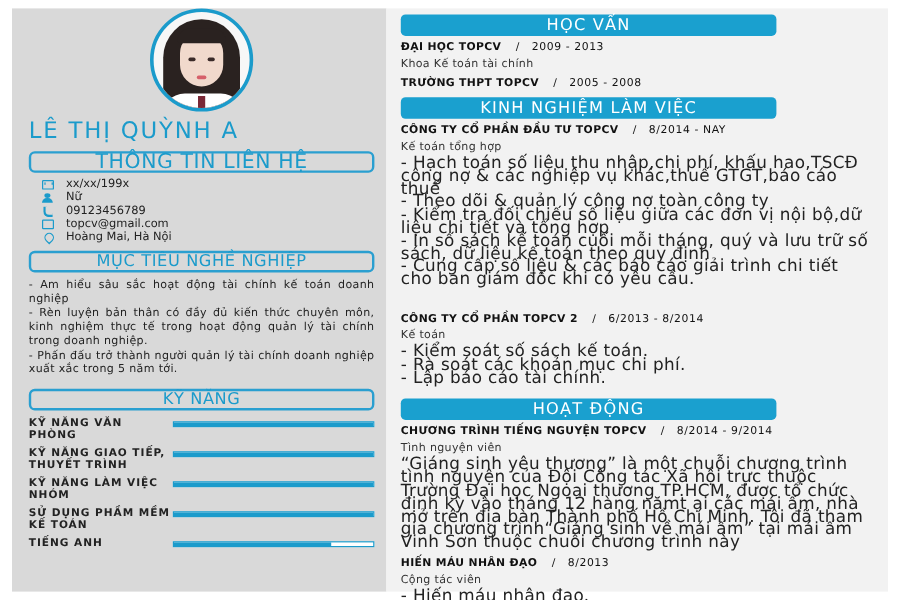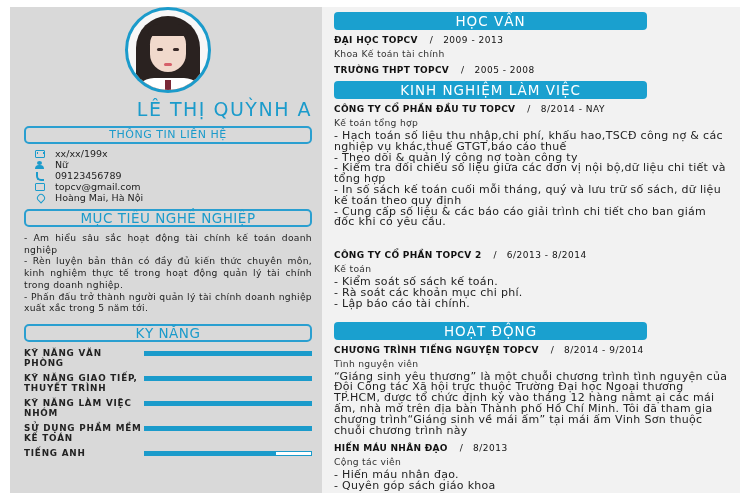--- a/index.html
+++ b/index.html
@@ -14,23 +14,23 @@
   .avatar-wrap { width: 100%; display: flex; justify-content: center; padding-top: 0; }
   .avatar { width: 86px; height: 86px; border-radius: 50%; border: 3px solid #1b9bcb; background: #f7f7f7; overflow: hidden; position: relative; }
   .avatar .hair { position: absolute; left: 8px; top: 6px; width: 64px; height: 76px; border-radius: 32px 32px 10px 10px; background: #2a2220; }
   .avatar .face { position: absolute; left: 22px; top: 18px; width: 36px; height: 44px; border-radius: 18px 18px 20px 20px; background: #f1d9cc; }
   .avatar .bangs { position: absolute; left: 20px; top: 14px; width: 40px; height: 12px; border-radius: 16px 16px 4px 4px; background: #2a2220; }
   .avatar .eye { position: absolute; top: 38px; width: 6px; height: 3px; border-radius: 2px; background: #3a2a28; }
   .avatar .lips { position: absolute; left: 36px; top: 53px; width: 8px; height: 3px; border-radius: 2px; background: #d6606a; }
   .avatar .shirt { position: absolute; left: 6px; top: 68px; width: 70px; height: 20px; border-radius: 20px 20px 0 0; background: #ffffff; }
   .avatar .tie { position: absolute; left: 37px; top: 70px; width: 6px; height: 12px; background: #7a2836; }
 
-  .name { text-align: right; color: #1b9bcb; font-size: 19px; letter-spacing: 1.5px; margin-top: 5px; font-weight: normal; }
+  .name { text-align: left; color: #1b9bcb; font-size: 19px; letter-spacing: 1.5px; margin-top: 5px; font-weight: normal; }
 
-  .lbox { border: 2px solid #2a9fd0; border-radius: 5px; text-align: center; color: #1b9bcb; font-size: 11px; letter-spacing: 0.5px; height: 18px; line-height: 14px; margin: 0 0 0 0; }
+  .lbox { border: 2px solid #2a9fd0; border-radius: 5px; text-align: center; color: #1b9bcb; font-size: 17px; letter-spacing: 0.5px; height: 18px; line-height: 14px; margin: 0 0 0 0; }
   .lbox.big { font-size: 13.5px; }
 
   .contacts { list-style: none; margin-top: 4px; padding-left: 0; }
   .contacts li { display: flex; align-items: center; font-size: 9.5px; height: 11px; color: #222; }
   .contacts .ic { width: 10px; height: 8px; margin-right: 10px; margin-left: 11px; position: relative; }
   .ic-cal { border: 1.5px solid #1b9bcb; border-radius: 1px; }
   .ic-cal::before { content: ""; position: absolute; left: 1px; top: 1px; width: 5px; height: 2px; border-left: 1px solid #1b9bcb; border-right: 1px solid #1b9bcb; }
   .ic-user::before { content: ""; position: absolute; left: 2px; top: 0; width: 5px; height: 4px; border-radius: 50%; background: #1b9bcb; }
   .ic-user::after { content: ""; position: absolute; left: 0; top: 4px; width: 9px; height: 4px; border-radius: 4px 4px 0 0; background: #1b9bcb; }
   .ic-phone::before { content: ""; position: absolute; left: 1px; top: 0; width: 6px; height: 7px; border-left: 2px solid #1b9bcb; border-bottom: 2px solid #1b9bcb; border-radius: 0 0 0 5px; }
@@ -45,21 +45,21 @@
   .skill-label { width: 121px; font-size: 8.8px; line-height: 10.5px; font-weight: bold; color: #222; letter-spacing: 0.8px; }
   .skill-bar { width: 170px; height: 5px; margin-top: 3px; background: #ffffff; border: 1px solid #1b9bcb; position: relative; }
   .skill-fill { position: absolute; left: 0; top: 0; bottom: 0; background: #1b9bcb; }
 
   
   .rhead { width: 313px; height: 18px; background: #1aa0cf; border-radius: 4px; color: #ffffff; text-align: center; font-size: 13.5px; letter-spacing: 1px; line-height: 18px; margin-top: 5px; }
   .entry-title { font-size: 9px; font-weight: bold; margin-top: 5px; letter-spacing: 0.3px; color: #111; }
   .entry-title .sep { font-weight: normal; margin: 0 10px 0 12px; }
   .entry-title .date { font-weight: normal; letter-spacing: 0.5px; }
   .entry-sub { font-size: 9.2px; margin-top: 3px; color: #333; letter-spacing: 0.3px; }
-  .entry-body { font-size: 11px; line-height: 10.8px; margin-top: 3px; color: #222; letter-spacing: 0.3px; }
+  .entry-body { font-size: 14px; line-height: 10.8px; margin-top: 3px; color: #222; letter-spacing: 0.3px; }
   .entry-body p { margin: 0; }
 </style>
 </head>
 <body>
 
 <div class="page">
 
   <div class="left">
     <div class="avatar-wrap">
       <div class="avatar" title="Ảnh đại diện">

